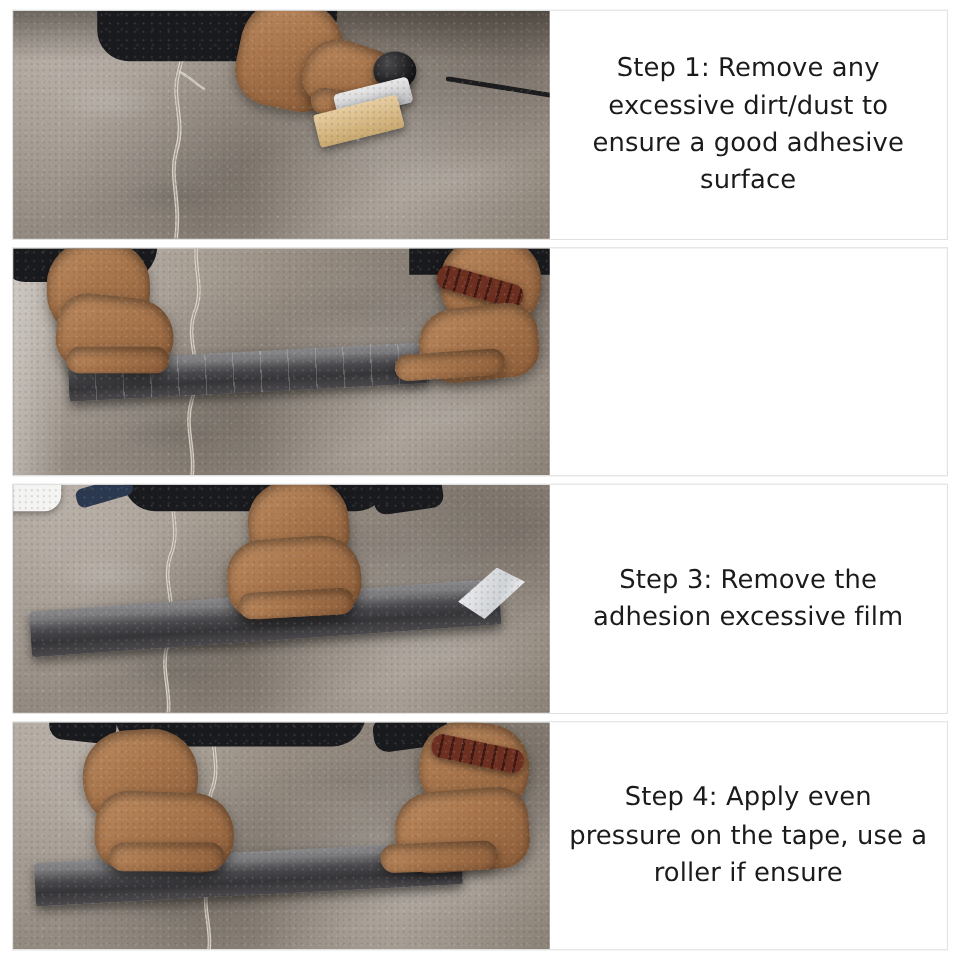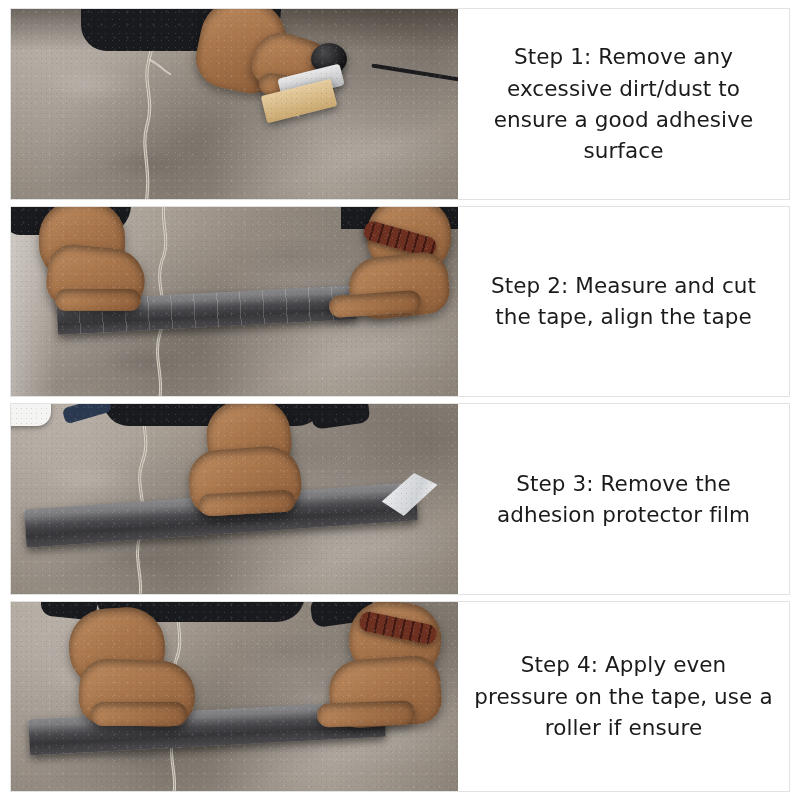--- a/index.html
+++ b/index.html
@@ -250,23 +250,20 @@
       <div class="hand" style="left:36px; top:40px; width:98px; height:62px; border-radius:26px 34px 30px 24px; transform:rotate(6deg);"></div>
       <div class="finger" style="left:44px; top:82px; width:86px; height:22px; border-radius:13px;"></div>
 
       <div class="arm" style="left:356px; top:-8px; width:84px; height:74px; border-radius:34px;"></div>
       <div class="bracelet" style="left:352px; top:22px; width:74px; height:20px; transform:rotate(16deg);"></div>
       <div class="hand" style="left:338px; top:48px; width:100px; height:62px; border-radius:30px 26px 24px 30px; transform:rotate(-6deg);"></div>
       <div class="finger" style="left:318px; top:86px; width:92px; height:22px; border-radius:13px; transform:rotate(-4deg);"></div>
 
       <div class="grain"></div>
     </div>
-    <div class="caption">
-      <div class="caption-text">Step 2: Measure and cut the tape, align the tape</div>
-    </div>
   </div>
 
   <div class="row">
     <div class="photo">
       <div class="ground"></div>
       <div class="mottle"></div>
       <div class="crack" style="left:24%; width:60px;">
         <svg viewBox="0 0 60 200" preserveAspectRatio="none">
           <path d="M28 0 C20 26, 34 44, 24 66 C16 88, 32 108, 22 134 C14 158, 28 176, 20 200" stroke="#ded9ce" stroke-width="3" fill="none" stroke-linecap="round" opacity="0.95"></path>
           <path d="M28 0 C20 26, 34 44, 24 66 C16 88, 32 108, 22 134 C14 158, 28 176, 20 200" stroke="#6f665c" stroke-width="1" fill="none" opacity="0.5"></path>
@@ -284,21 +281,21 @@
 
       <div class="film" style="left:370px; top:72px; width:58px; height:36px; transform:rotate(-22deg); clip-path:polygon(0 40%,70% 0,100% 55%,26% 100%);"></div>
 
       <div class="arm" style="left:196px; top:-4px; width:84px; height:78px; border-radius:34px; transform:rotate(-6deg);"></div>
       <div class="hand" style="left:178px; top:44px; width:112px; height:66px; border-radius:30px 34px 26px 26px; transform:rotate(-4deg);"></div>
       <div class="finger" style="left:188px; top:88px; width:96px; height:22px; border-radius:13px; transform:rotate(-3deg);"></div>
 
       <div class="grain"></div>
     </div>
     <div class="caption">
-      <div class="caption-text">Step 3: Remove the adhesion protector film</div>
+      <div class="caption-text">Step 3: Remove the adhesion excessive film</div>
     </div>
   </div>
 
   <div class="row">
     <div class="photo">
       <div class="ground"></div>
       <div class="mottle"></div>
       <div class="crack" style="left:32%; width:60px;">
         <svg viewBox="0 0 60 200" preserveAspectRatio="none">
           <path d="M26 0 C18 26, 32 44, 22 66 C14 88, 30 108, 20 134 C12 158, 26 176, 18 200" stroke="#ded9ce" stroke-width="3" fill="none" stroke-linecap="round" opacity="0.95"></path>

